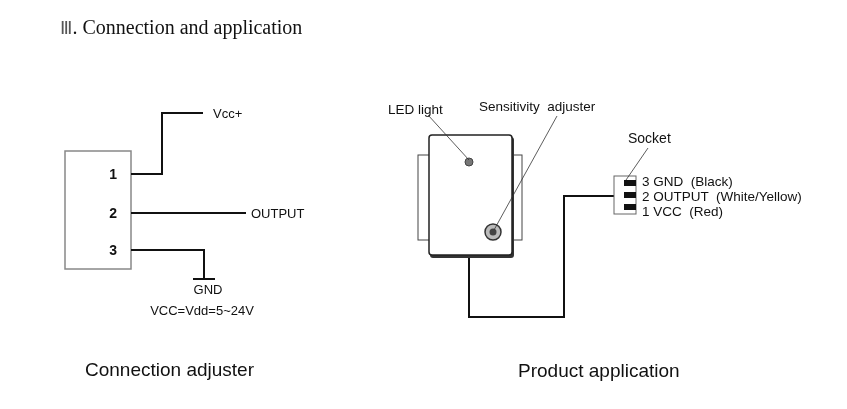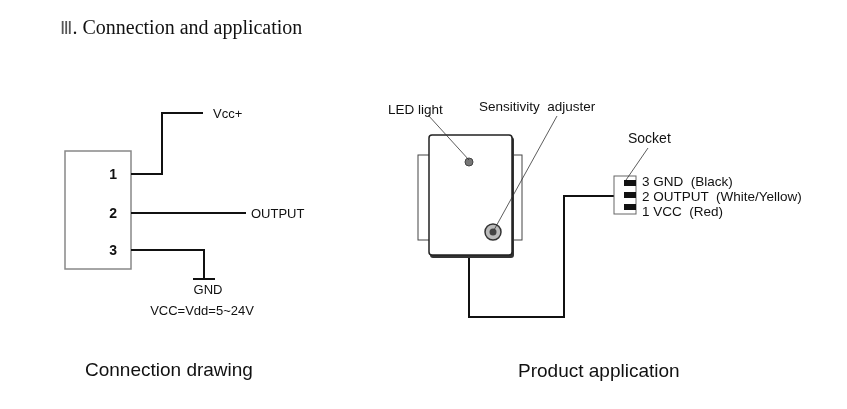--- a/index.html
+++ b/index.html
@@ -52,14 +52,14 @@
     <rect x="624" y="192" width="12" height="6" fill="#111"></rect>
     <rect x="624" y="204" width="12" height="6" fill="#111"></rect>
     <line x1="648" y1="148" x2="626" y2="180" stroke="#333" stroke-width="0.8"></line>
     <text class="lbl" x="628" y="143" font-size="14">Socket</text>
     <text class="lbl" x="642" y="186" font-size="13.5" xml:space="preserve">3 GND  (Black)</text>
     <text class="lbl" x="642" y="201" font-size="13.5" xml:space="preserve">2 OUTPUT  (White/Yellow)</text>
     <text class="lbl" x="642" y="216" font-size="13.5" xml:space="preserve">1 VCC  (Red)</text>
   </g>
 </svg>
 
-<div class="caption" style="left:85px; top:359px;">Connection drawing</div>
+<div class="caption" style="left:85px; top:359px;">Connection adjuster</div>
 <div class="caption" style="left:518px; top:360px;">Product application</div>
 
 </body></html>

